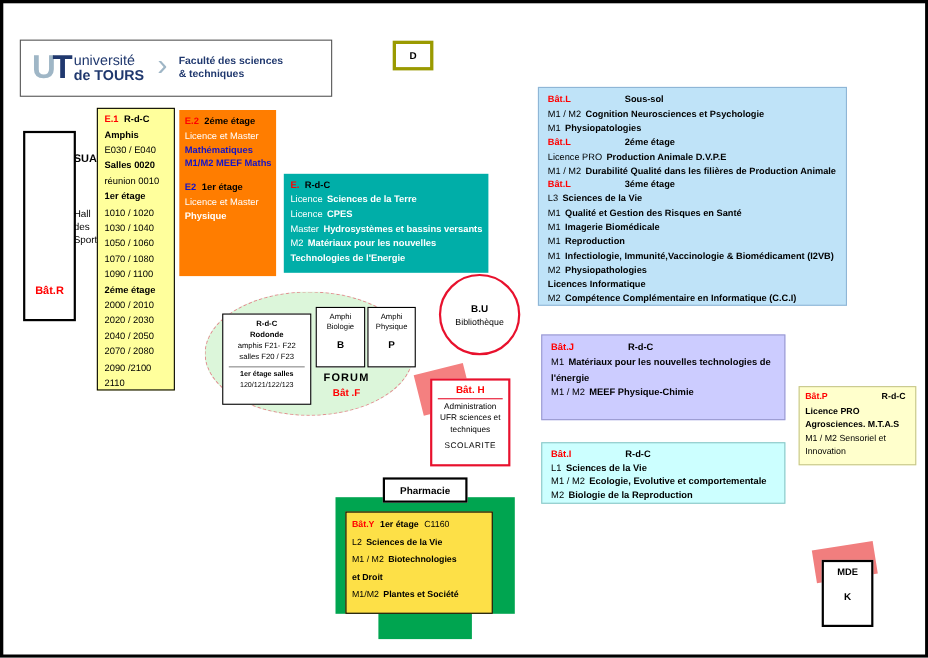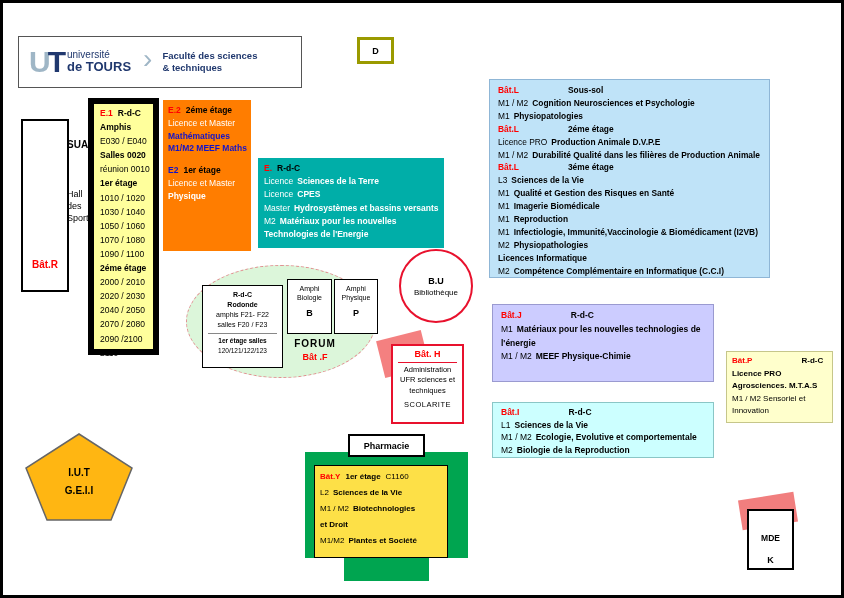--- a/index.html
+++ b/index.html
@@ -16,34 +16,34 @@
   .ln{white-space:nowrap;}
   .pre:not(:empty){margin-right:4px;}
   .small{font-size:6.5px;}
 
   
   #logo-box{left:15px;top:33px;width:284px;height:52px;border:1px solid #555;display:flex;align-items:center;padding:0 10px;background:#fff;}
   #logo-ut{font-size:30px;font-weight:bold;letter-spacing:-3px;line-height:1;}
   #logo-ut .u{color:#9fb6c6;}
   #logo-ut .t{color:#20386e;}
   #logo-name{margin-left:4px;line-height:1.05;color:#20386e;}
-  #logo-name .uni{font-size:10px;}
+  #logo-name .uni{font-size:13px;}
   #logo-name .tours{font-size:13px;font-weight:bold;text-align:right;}
   #logo-chevron{font-size:28px;color:#9fb6c6;margin:0 10px 6px 12px;line-height:1;}
   #logo-fac{font-size:9.5px;font-weight:bold;color:#20386e;line-height:1.3;}
 
   #d-box{left:354px;top:34px;width:37px;height:27px;border:3px solid #9a9a00;background:#fff;
          display:flex;align-items:center;justify-content:center;font-size:9px;font-weight:bold;}
 
   #suaps{left:18px;top:116px;width:38px;height:173px;border:2px solid #000;background:#fff;text-align:center;font-size:9px;padding-left:44px;}
   #suaps .t1{margin-top:18px;font-size:10px;font-weight:bold;}
   #suaps .t2{margin-top:38px;line-height:12px;}
   #suaps .bat{position:absolute;bottom:20px;left:0;right:0;color:#f00;font-weight:bold;font-size:10px;}
 
-  #e1{left:85px;top:95px;width:71px;height:257px;background:#ffff9c;border:6px solid #000000;
+  #e1{left:85px;top:95px;width:71px;height:257px;background:#ffff9c;border:1px solid #000000;
       font-size:8.5px;line-height:14.1px;padding:2px 16px 0 6px;}
 
   #e2{left:160px;top:97px;width:88px;height:151px;background:#ff7d00;font-size:8.5px;line-height:12.8px;padding:4px 0 0 5px;}
   #e2 .gap{height:9px;}
 
   #e-teal{left:255px;top:155px;width:186px;height:90px;background:#00aea8;color:#fff;
           font-size:8.5px;line-height:13.2px;padding:4px 0 0 6px;}
 
   #batL{left:486px;top:76px;width:281px;height:199px;background:#bfe3f8;border:1px solid #8fb6d6;
         font-size:8.4px;line-height:12.9px;padding:4px 0 0 8px;}
@@ -93,21 +93,21 @@
   #pharmacie{left:345px;top:431px;width:77px;height:23px;border:2px solid #000;background:#fff;
              display:flex;align-items:center;justify-content:center;font-size:9px;font-weight:bold;}
 
   #batY-green{left:302px;top:449px;width:163px;height:106px;background:#00a550;}
   #batY-tab{left:341px;top:555px;width:85px;height:23px;background:#00a550;}
   #batY-white{left:311px;top:462px;width:134px;height:93px;border:1px solid #000;background:#fde047;
               font-size:8px;line-height:16px;padding:3px 0 0 5px;}
 
   #mde-back{left:737px;top:493px;width:56px;height:30px;background:#f17e7e;transform:rotate(-9deg);}
   #mde{left:744px;top:506px;width:47px;height:61px;border:2px solid #000;background:#fff;text-align:center;}
-  #mde .t1{font-size:8.5px;font-weight:bold;margin-top:22px;}
+  #mde .t1{font-size:8.5px;font-weight:bold;margin-top:4px;}
   #mde .t2{font-size:9px;font-weight:bold;margin-top:12px;}
 </style>
 </head>
 <body>
 
 <div id="canvas">
 
   <div id="logo-box" class="abs">
     <div id="logo-ut"><span class="u">U</span><span class="t">T</span></div>
     <div id="logo-name">
@@ -245,27 +245,20 @@
     <div class="ln">Innovation</div>
   </div>
 
   <div id="batI" class="abs">
     <div class="ln"><span class="red b">Bât.I</span><span class="b ml2">R-d-C</span></div>
     <div class="ln"><span class="pre">L1</span><span class="b">Sciences de la Vie</span></div>
     <div class="ln"><span class="pre">M1 / M2</span><span class="b">Ecologie, Evolutive et comportementale</span></div>
     <div class="ln"><span class="pre">M2</span><span class="b">Biologie de la Reproduction</span></div>
   </div>
 
-  <div id="iut" class="abs">
-    <svg width="112" height="92" viewBox="0 0 112 92">
-      <polygon points="56,3 109,37 88,89 24,89 3,37" fill="#FFB612" stroke="#666" stroke-width="1.5"></polygon>
-    </svg>
-    <div class="txt t1">I.U.T</div>
-    <div class="txt t2">G.E.I.I</div>
-  </div>
 
   <div id="batY-green" class="abs"></div>
   <div id="batY-tab" class="abs"></div>
   <div id="pharmacie" class="abs">
     <span>Pharmacie</span>
   </div>
   <div id="batY-white" class="abs">
     <div class="ln"><span class="red b">Bât.Y</span><span class="b ml">1er étage</span><span class="ml">C1160</span></div>
     <div class="ln"><span class="pre">L2</span><span class="b">Sciences de la Vie</span></div>
     <div class="ln"><span class="pre">M1 / M2</span><span class="b">Biotechnologies</span></div>

